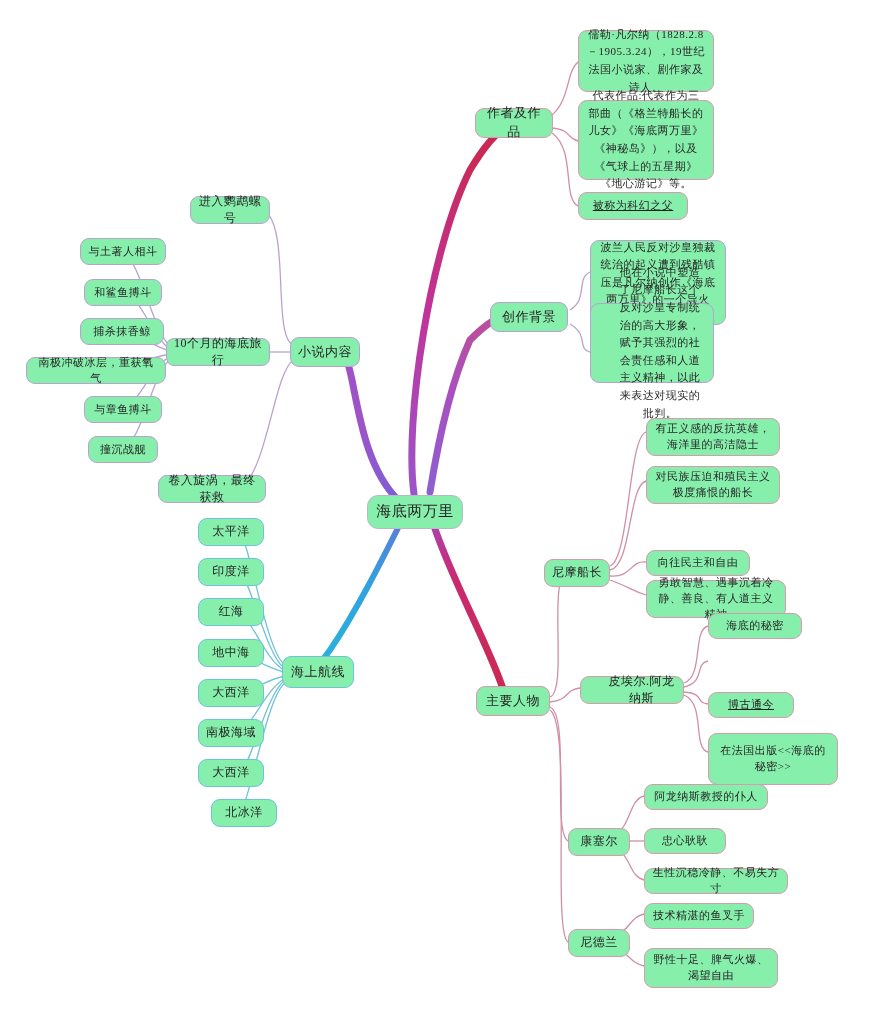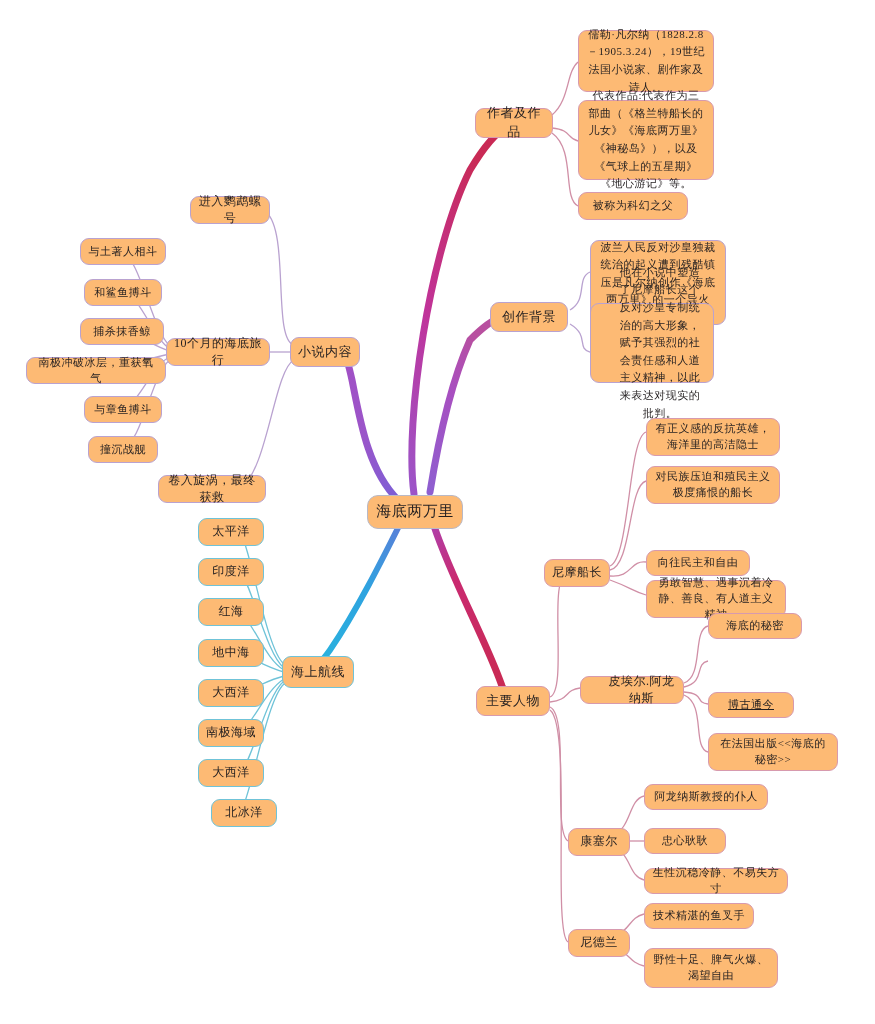--- a/index.html
+++ b/index.html
@@ -8,21 +8,21 @@
     width:875px;height:1024px;position:relative;overflow:hidden;
   }
   #canvas{position:absolute;inset:0;width:875px;height:1024px;}
   svg.links{position:absolute;left:0;top:0;width:875px;height:1024px;pointer-events:none;}
 
   .node{
     position:absolute;
     box-sizing:border-box;
     display:flex;align-items:center;justify-content:center;
     text-align:center;
-    background:#fdba74;
+    background:#86efac;
     border:1px solid #c9a6c4;
     border-radius:9px;
     color:#231f20;
     letter-spacing:.5px;
     line-height:1.45;
     padding:4px 7px;
     white-space:pre-wrap;
   }
 
   
@@ -141,41 +141,41 @@
 
   <div class="node n-main c-pink" style="left:475px;top:108px;width:78px;height:30px;">
     <span>作者及作品</span>
   </div>
   <div class="node n-para c-pink" style="left:578px;top:30px;width:136px;height:62px;">
     <span>儒勒·凡尔纳（1828.2.8－1905.3.24），19世纪法国小说家、剧作家及诗人。</span>
   </div>
   <div class="node n-para c-pink" style="left:578px;top:100px;width:136px;height:80px;">
     <span>代表作品:代表作为三部曲（《格兰特船长的儿女》《海底两万里》《神秘岛》），以及《气球上的五星期》《地心游记》等。</span>
   </div>
-  <div class="node n-leaf c-pink" style="left:578px;top:192px;width:110px;height:28px;">
+  <div class="node n-leaf c-pink" style="left:578px;top:192px;width:110px;height:28px;text-decoration:underline;">
     <span>被称为科幻之父</span>
   </div>
 
   <div class="node n-main c-purple" style="left:490px;top:302px;width:78px;height:30px;">
     <span>创作背景</span>
   </div>
   <div class="node n-para c-purple" style="left:590px;top:240px;width:136px;height:85px;">
     <span>波兰人民反对沙皇独裁统治的起义遭到残酷镇压是凡尔纳创作《海底两万里》的一个导火索。</span>
   </div>
   <div class="node n-para c-purple" style="left:590px;top:303px;width:124px;height:80px;padding-left:24px;">
     <span>他在小说中塑造了尼摩船长这个反对沙皇专制统治的高大形象，赋予其强烈的社会责任感和人道主义精神，以此来表达对现实的批判。</span>
   </div>
 
   <div class="node n-main c-purple" style="left:290px;top:337px;width:70px;height:30px;">
     <span>小说内容</span>
   </div>
   <div class="node n-sub c-purple" style="left:190px;top:196px;width:80px;height:28px;">
     <span>进入鹦鹉螺号</span>
   </div>
-  <div class="node n-sub c-purple" style="left:166px;top:338px;width:104px;height:28px;">
+  <div class="node n-sub c-purple" style="left:166px;top:338px;width:104px;height:28px;border-radius:8px;">
     <span>10个月的海底旅行</span>
   </div>
   <div class="node n-sub c-purple" style="left:158px;top:475px;width:108px;height:28px;">
     <span>卷入旋涡，最终获救</span>
   </div>
 
   <div class="node n-leaf c-purple" style="left:80px;top:238px;width:86px;height:27px;">
     <span>与土著人相斗</span>
   </div>
   <div class="node n-leaf c-purple" style="left:84px;top:279px;width:78px;height:27px;">
@@ -244,21 +244,21 @@
 
   <div class="node n-sub c-pink" style="left:580px;top:676px;width:104px;height:28px;padding-left:26px;">
     <span>皮埃尔.阿龙纳斯</span>
   </div>
   <div class="node n-leaf c-pink" style="left:708px;top:613px;width:94px;height:26px;">
     <span>海底的秘密</span>
   </div>
   <div class="node n-leaf c-pink" style="left:708px;top:692px;width:86px;height:26px;text-decoration:underline;">
     <span>博古通今</span>
   </div>
-  <div class="node n-leaf c-pink" style="left:708px;top:733px;width:130px;height:38px;">
+  <div class="node n-leaf c-pink" style="left:708px;top:733px;width:130px;height:52px;">
     <span>在法国出版&lt;&lt;海底的秘密&gt;&gt;</span>
   </div>
 
   <div class="node n-sub c-pink" style="left:568px;top:828px;width:62px;height:28px;">
     <span>康塞尔</span>
   </div>
   <div class="node n-leaf c-pink" style="left:644px;top:784px;width:124px;height:26px;">
     <span>阿龙纳斯教授的仆人</span>
   </div>
   <div class="node n-leaf c-pink" style="left:644px;top:828px;width:82px;height:26px;">

